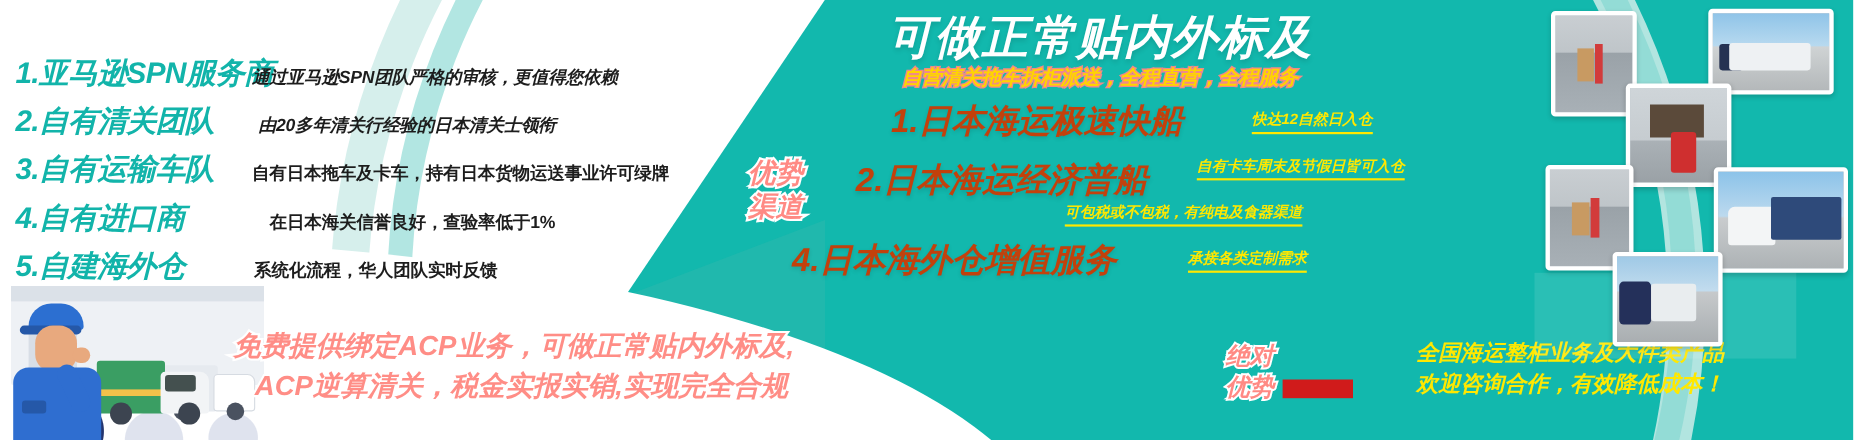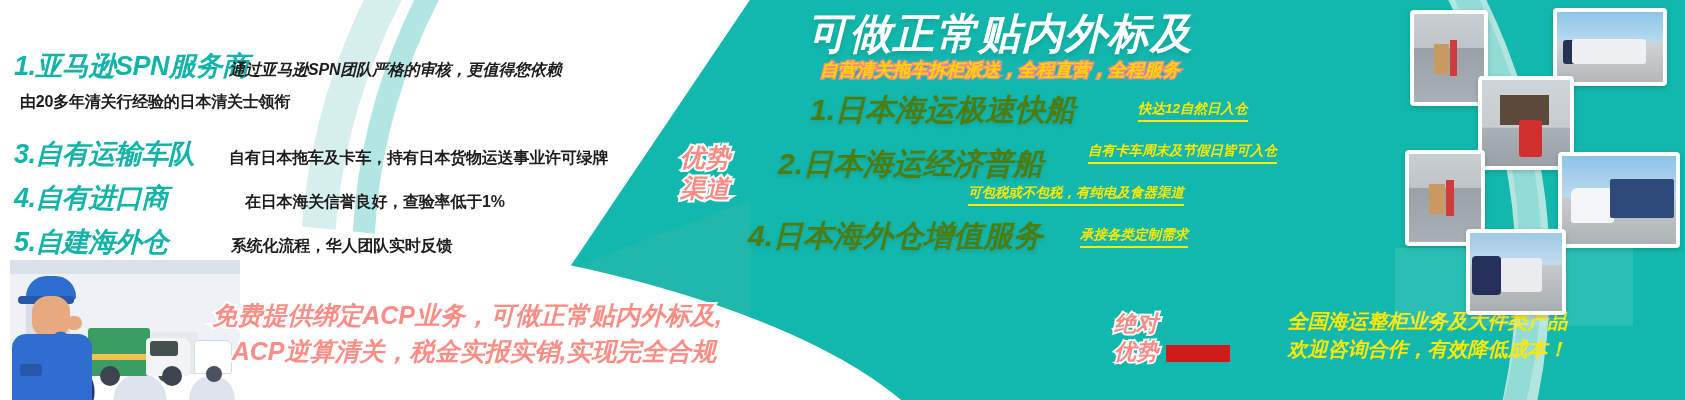--- a/index.html
+++ b/index.html
@@ -74,21 +74,21 @@
     flex:0 0 215px;
   }
   .feat-desc{
     color:#1d1d1d;
     font-weight:bold;
     font-size:16px;
     white-space:nowrap;
     letter-spacing:-0.2px;
   }
   .feat-row.r1 .feat-desc{font-style:italic;}
-  .feat-row.r2 .feat-desc{margin-left:6px;}
+  .feat-row.r2 .feat-desc{margin-left:6px;font-style:italic;}
   .feat-row.r3 .feat-desc{margin-left:0px;}
   .feat-row.r4 .feat-desc{margin-left:16px;}
   .feat-row.r5 .feat-desc{margin-left:2px;}
 
   
   .illus{
     position:absolute;left:0;bottom:0;width:250px;height:150px;
   }
   .truck-a{position:absolute;left:88px;bottom:12px;width:110px;height:62px;}
   .truck-a .box{position:absolute;left:0;bottom:12px;width:62px;height:48px;background:#3a9e63;border-radius:3px;}
@@ -149,40 +149,40 @@
 
   
   .svc-list{
     position:absolute;left:740px;top:88px;width:600px;
   }
   .svc-row{
     position:relative;height:42px;
   }
   .svc-title{
     position:absolute;
-    color:#4d7c0f;
+    color:#c2410c;
     font-size:30px;font-weight:bold;font-style:italic;
     white-space:nowrap;
     text-shadow:0 2px 4px rgba(0,0,0,.12);
   }
   .svc-note{
     position:absolute;
     color:#ffe800;
     font-size:13.5px;font-weight:bold;font-style:italic;
     white-space:nowrap;
     border-bottom:2px solid #ffe800;
     padding-bottom:2px;
   }
   .r-s1 .svc-title{left:70px;top:2px;}
   .r-s1 .svc-note {left:398px;top:12px;}
   .r-s2 .svc-title{left:38px;top:2px;margin-top:12px;}
   .r-s2 .svc-note {left:348px;top:12px;}
   .r-s3 .svc-title{left:0px;top:2px;}
   .r-s3 .svc-note {left:228px;top:12px;}
-  .r-s4 .svc-title{left:-20px;top:2px;margin-left:28px;}
+  .r-s4 .svc-title{left:-20px;top:2px;}
   .r-s4 .svc-note {left:340px;top:12px;}
   .r-s5 .svc-title{left:-50px;top:2px;}
 
   
   .red-block-left{
     position:absolute;left:172px;top:298px;width:590px;
     text-align:center;
     color:#ff8d86;
     font-size:25px;font-weight:bold;font-style:italic;
     line-height:1.42;
@@ -265,20 +265,21 @@
   <div class="blue-dots"></div>
 
   <div class="left-list">
 
     <div class="feat-row r1">
       <span class="feat-title"><span>1.</span><span>亚马逊SPN服务商</span></span>
       <span class="feat-desc">通过亚马逊SPN团队严格的审核，更值得您依赖</span>
     </div>
 
     <div class="feat-row r2">
+      <span class="feat-title"><span>2.</span><span>自有清关团队</span></span>
       <span class="feat-desc">由20多年清关行经验的日本清关士领衔</span>
     </div>
 
     <div class="feat-row r3">
       <span class="feat-title"><span>3.</span><span>自有运输车队</span></span>
       <span class="feat-desc">自有日本拖车及卡车，持有日本货物运送事业许可绿牌</span>
     </div>
 
     <div class="feat-row r4">
       <span class="feat-title"><span>4.</span><span>自有进口商</span></span>

